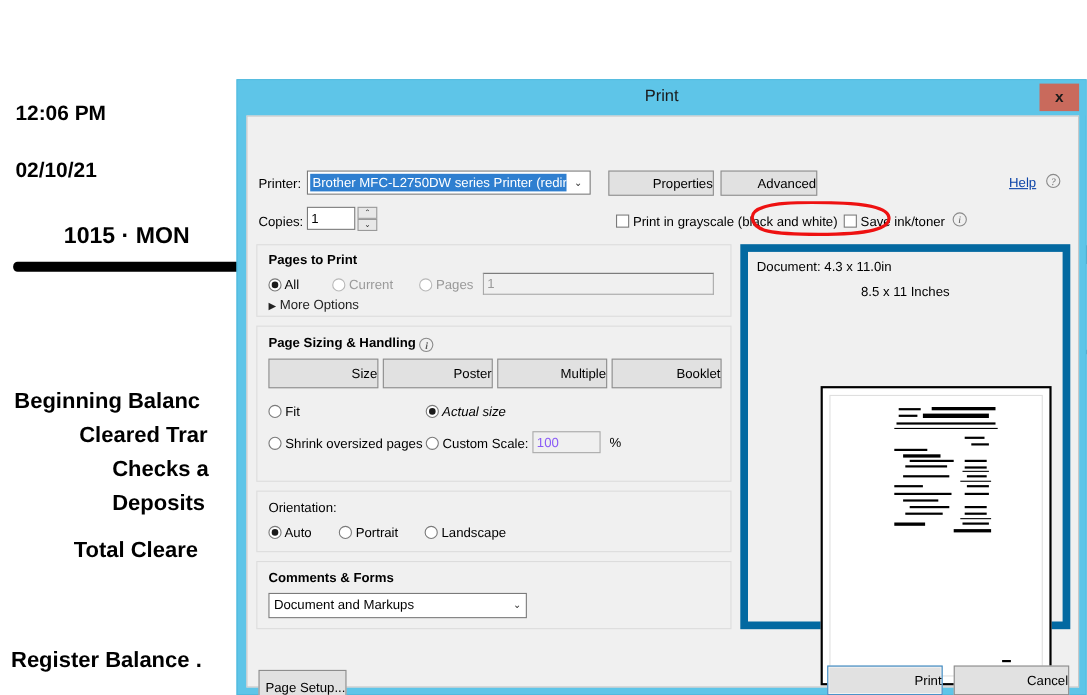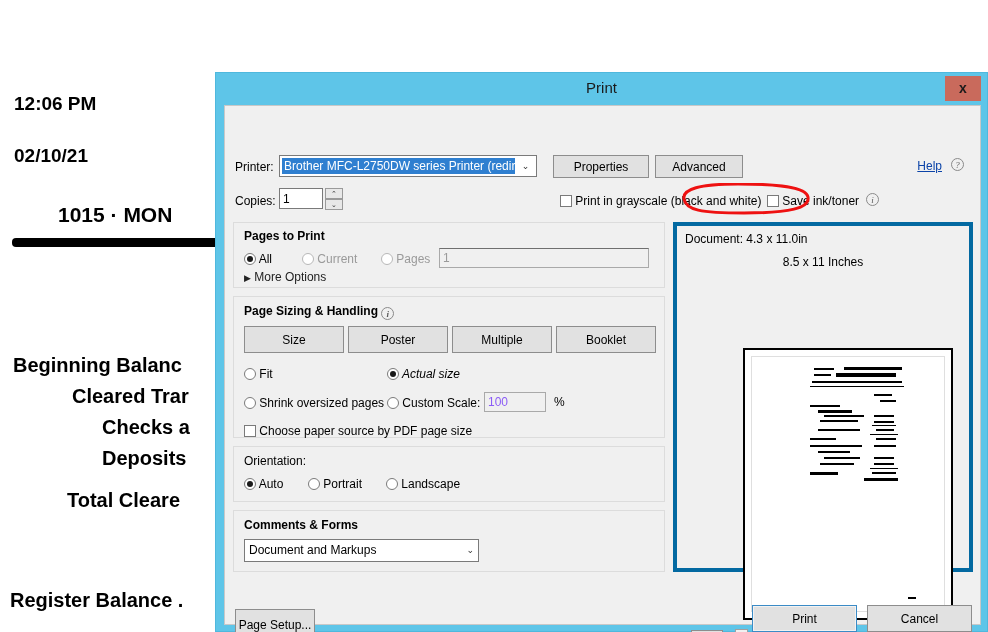--- a/index.html
+++ b/index.html
@@ -112,21 +112,21 @@
     font-size: 12px;
     font-weight: bold;
     color: #000;
   }
   .btn {
     background: #e1e1e1;
     border: 1px solid #8d8d8d;
     font-size: 12px;
     color: #000;
     font-family: "Liberation Sans", sans-serif;
-    text-align: center;
+    text-align: right;
     cursor: pointer;
     box-sizing: border-box;
     padding: 0;
   }
   .radio {
     display: inline-block;
     width: 12px; height: 12px;
     border: 1px solid #7a7a7a;
     border-radius: 50%;
     background: #fff;
@@ -291,21 +291,21 @@
     position: absolute; right: 4px; top: 0;
     font-size: 9px; line-height: 21px; color: #333;
   }
 
   
   #preview-pane {
     position: absolute;
     left: 448px; top: 116px;
     width: 300px; height: 350px;
     background: #f0f0f0;
-    border: 4px solid #0369a1;
+    border: 7px solid #0369a1;
     box-sizing: border-box;
   }
   #doc-size-text {
     position: absolute; left: 8px; top: 6px;
     font-size: 12px; color: #000; white-space: nowrap;
   }
   #paper-size-text {
     position: absolute; left: 0; right: 0; top: 29px;
     text-align: center; font-size: 12px; color: #000;
   }
@@ -462,24 +462,20 @@
         <span class="radio"></span>
         <span>Shrink oversized pages</span>
       </div>
       <div class="optrow" id="rad-custom">
         <span class="radio"></span>
         <span>Custom Scale:</span>
       </div>
       <input id="custom-input" type="text" value="100" style="">
       <div id="custom-pct">%</div>
 
-      <div class="optrow" id="cb-papersrc">
-        <span class="chk"></span>
-        <span>Choose paper source by PDF page size</span>
-      </div>
     </div>
 
     <div class="grp" id="grp-orient">
       <div id="orient-label">Orientation:</div>
       <div class="optrow" id="rad-auto">
         <span class="radio on"></span>
         <span>Auto</span>
       </div>
       <div class="optrow" id="rad-portrait">
         <span class="radio"></span>

